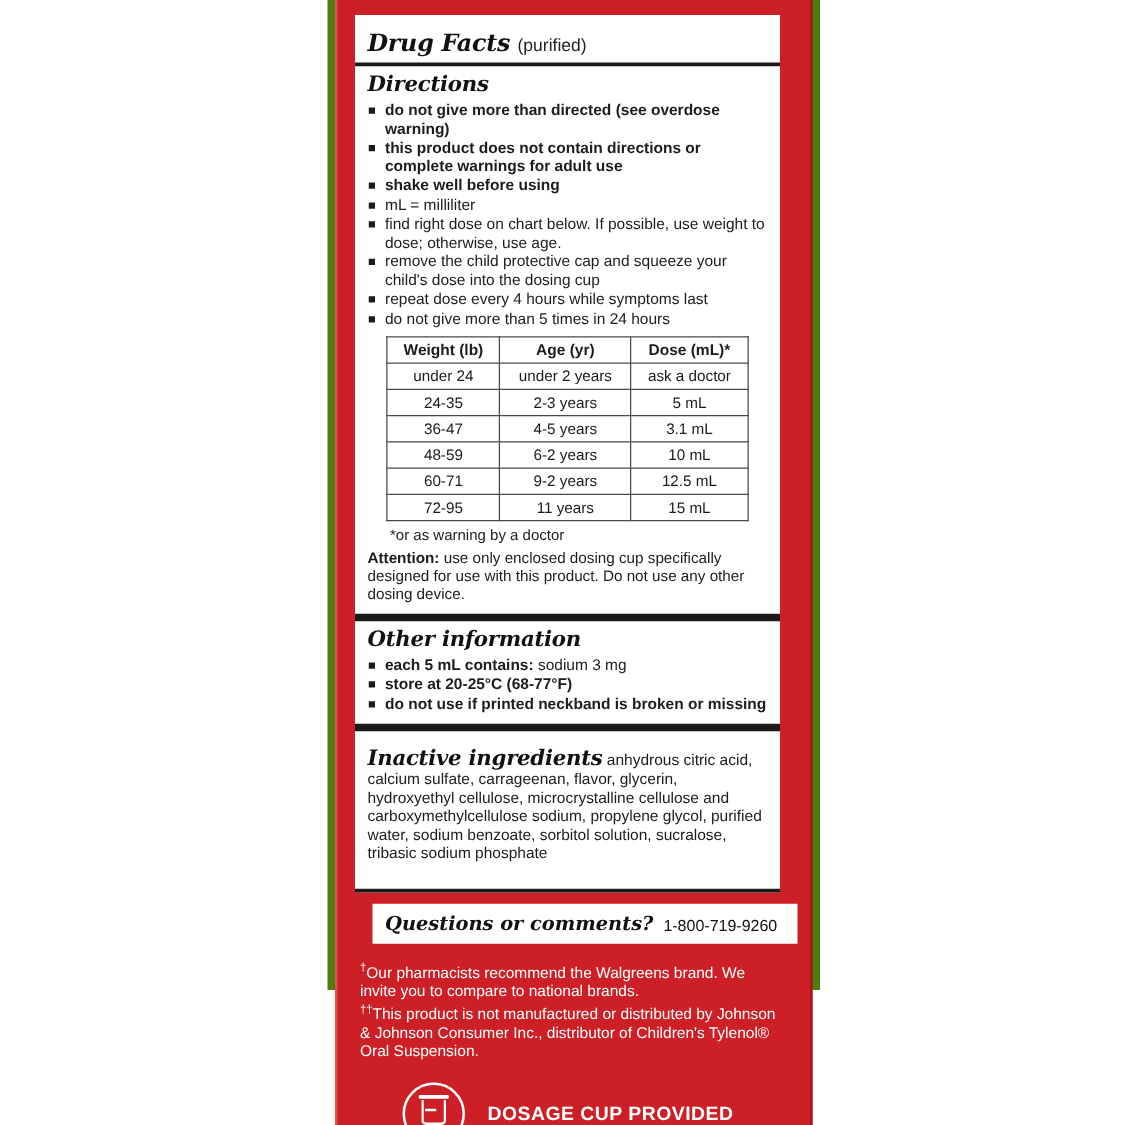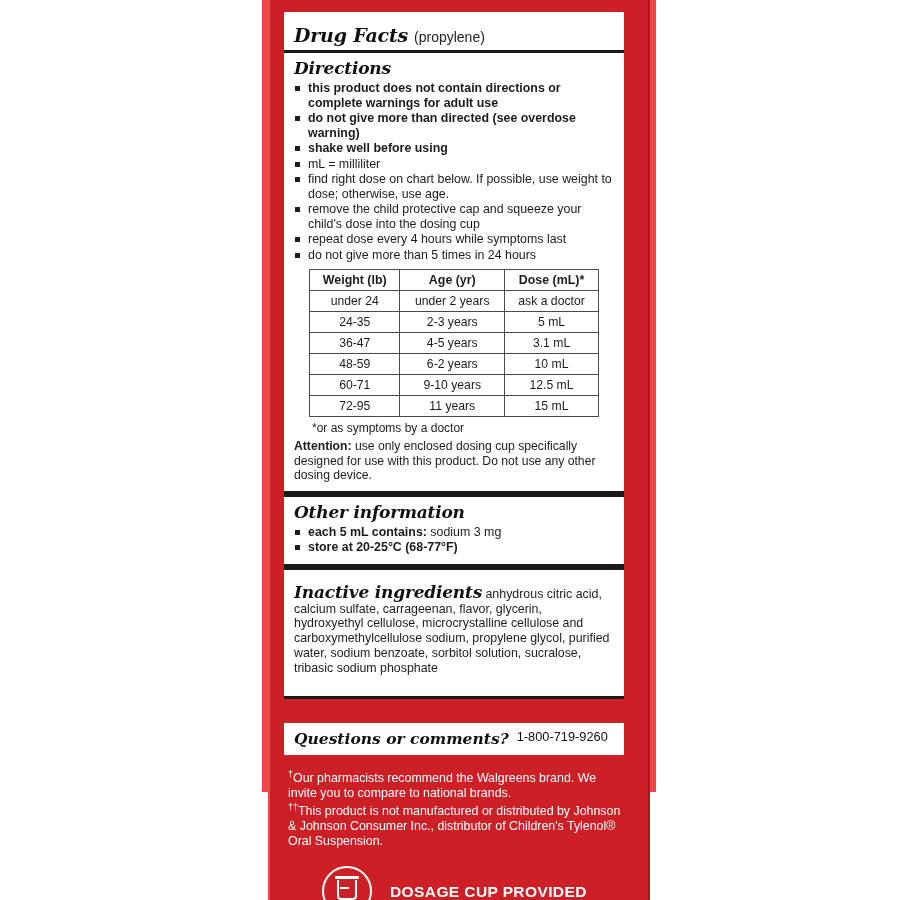--- a/index.html
+++ b/index.html
@@ -14,21 +14,21 @@
     overflow: hidden;
   }
 
   
   #package {
     position: absolute;
     left: 262px;
     top: 0px;
     width: 394px;
     height: 792px;
-    background: #ef4444;
+    background: #4d7c0f;
     box-sizing: border-box;
   }
   #package-inner-edge {
     position: absolute;
     left: 6px;
     top: 0;
     width: 382px;
     height: 900px;
     background: #cd1f26;
     box-sizing: border-box;
@@ -156,27 +156,27 @@
     font-weight: bold;
     font-size: 17px;
     color: #111;
     letter-spacing: -0.2px;
     text-align: right;
   }
 
   
   #questions-box {
     position: absolute;
-    left: 22px;
+    left: 36px;
     width: 340px;
     background: #ffffff;
     box-sizing: border-box;
     padding: 6px 10px 7px 10px;
     display: flex;
-    align-items: flex-start;
+    align-items: flex-end;
     gap: 8px;
   }
   .q-title {
     font-family: "DejaVu Serif", serif;
     font-style: italic;
     font-weight: bold;
     font-size: 15.5px;
     color: #111;
   }
   .q-phone {
@@ -257,28 +257,28 @@
 </head>
 <body>
 
 <div id="package">
   <div id="package-inner-edge"></div>
 
   <div id="panel">
 
     <div class="df-header">
       <span class="df-title">Drug Facts</span>
-      <span class="df-cont">(propylene)</span>
+      <span class="df-cont">(purified)</span>
     </div>
 
     <div class="section">
       <div class="sec-title">Directions</div>
       <ul class="bullets">
+        <li class="bold">do not give more than directed (see overdose warning)</li>
         <li class="bold">this product does not contain directions or complete warnings for adult use</li>
-        <li class="bold">do not give more than directed (see overdose warning)</li>
         <li class="bold">shake well before using</li>
         <li>mL = milliliter</li>
         <li>find right dose on chart below. If possible, use weight to dose; otherwise, use age.</li>
         <li>remove the child protective cap and squeeze your child's dose into the dosing cup</li>
         <li>repeat dose every 4 hours while symptoms last</li>
         <li>do not give more than 5 times in 24 hours</li>
       </ul>
 
       <table class="dose">
         <thead>
@@ -304,41 +304,42 @@
             <td>4-5 years</td>
             <td>3.1 mL</td>
           </tr>
           <tr>
             <td>48-59</td>
             <td>6-2 years</td>
             <td>10 mL</td>
           </tr>
           <tr>
             <td>60-71</td>
-            <td>9-10 years</td>
+            <td>9-2 years</td>
             <td>12.5 mL</td>
           </tr>
           <tr>
             <td>72-95</td>
             <td>11 years</td>
             <td>15 mL</td>
           </tr>
         </tbody>
       </table>
 
-      <div class="note-small">*or as symptoms by a doctor</div>
+      <div class="note-small">*or as warning by a doctor</div>
 
       <p class="attention"><span class="bold">Attention:</span><span> use only enclosed dosing cup specifically designed for use with this product. Do not use any other dosing device.</span></p>
     </div>
 
     <div class="section">
       <div class="sec-title">Other information</div>
       <ul class="bullets">
         <li><span class="bold">each 5 mL contains:</span> sodium 3 mg</li>
         <li class="bold">store at 20-25°C (68-77°F)</li>
+        <li class="bold">do not use if printed neckband is broken or missing</li>
       </ul>
     </div>
 
     <div class="section thin">
       <p class="inactive-body"><span class="inline-title">Inactive ingredients</span><span> anhydrous citric acid, calcium sulfate, carrageenan, flavor, glycerin, hydroxyethyl cellulose, microcrystalline cellulose and carboxymethylcellulose sodium, propylene glycol, purified water, sodium benzoate, sorbitol solution, sucralose, tribasic sodium phosphate</span></p>
     </div>
   </div>
 
   <div id="questions-box" style="top: 723px;">
     <span class="q-title">Questions or comments?</span>

